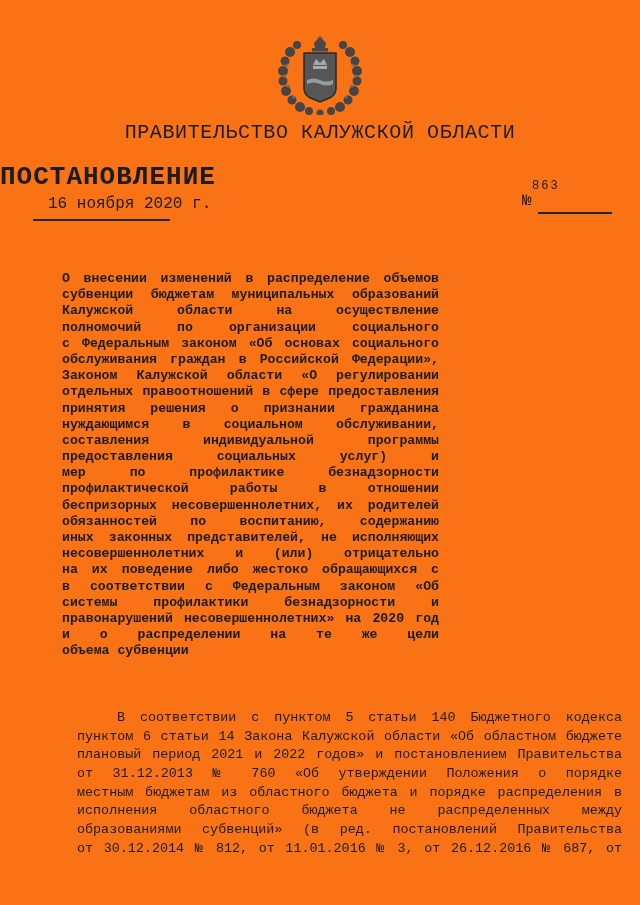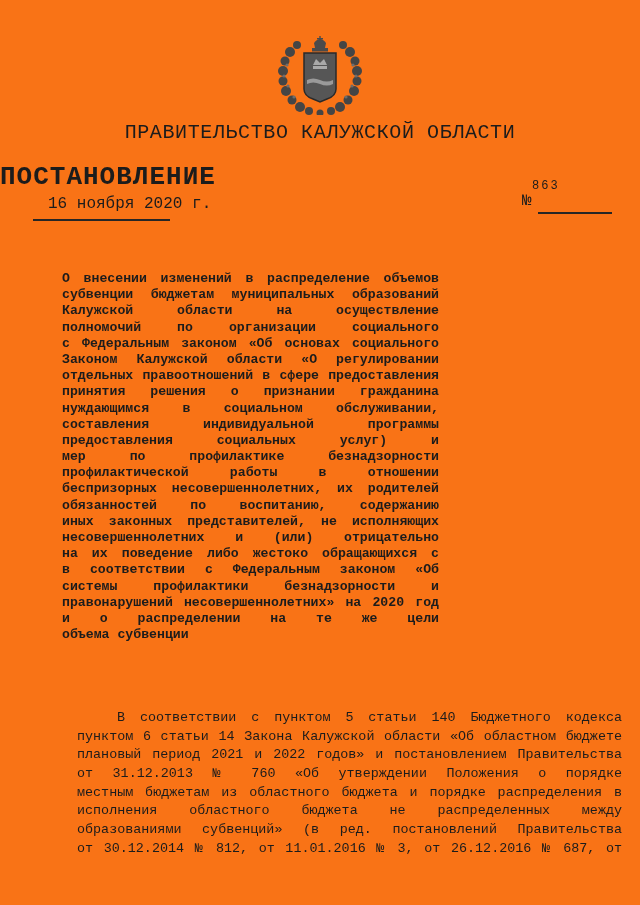--- a/index.html
+++ b/index.html
@@ -104,20 +104,21 @@
   <div class="num-label">№</div>
   <div class="num-value">863</div>
   <div class="num-underline"></div>
 
   <div class="title-block">
     <div class="title-line">О внесении изменений в распределение объемов</div>
     <div class="title-line">субвенции бюджетам муниципальных образований</div>
     <div class="title-line">Калужской области на осуществление государственных</div>
     <div class="title-line">полномочий по организации социального обслуживания</div>
     <div class="title-line">с Федеральным законом «Об основах социального</div>
+    <div class="title-line">обслуживания граждан в Российской Федерации»,</div>
     <div class="title-line">Законом Калужской области «О регулировании</div>
     <div class="title-line">отдельных правоотношений в сфере предоставления</div>
     <div class="title-line">принятия решения о признании гражданина</div>
     <div class="title-line">нуждающимся в социальном обслуживании,</div>
     <div class="title-line">составления индивидуальной программы</div>
     <div class="title-line">предоставления социальных услуг) и правоотношений</div>
     <div class="title-line">мер по профилактике безнадзорности</div>
     <div class="title-line">профилактической работы в отношении безнадзорных и</div>
     <div class="title-line">беспризорных несовершеннолетних, их родителей или</div>
     <div class="title-line">обязанностей по воспитанию, содержанию</div>

